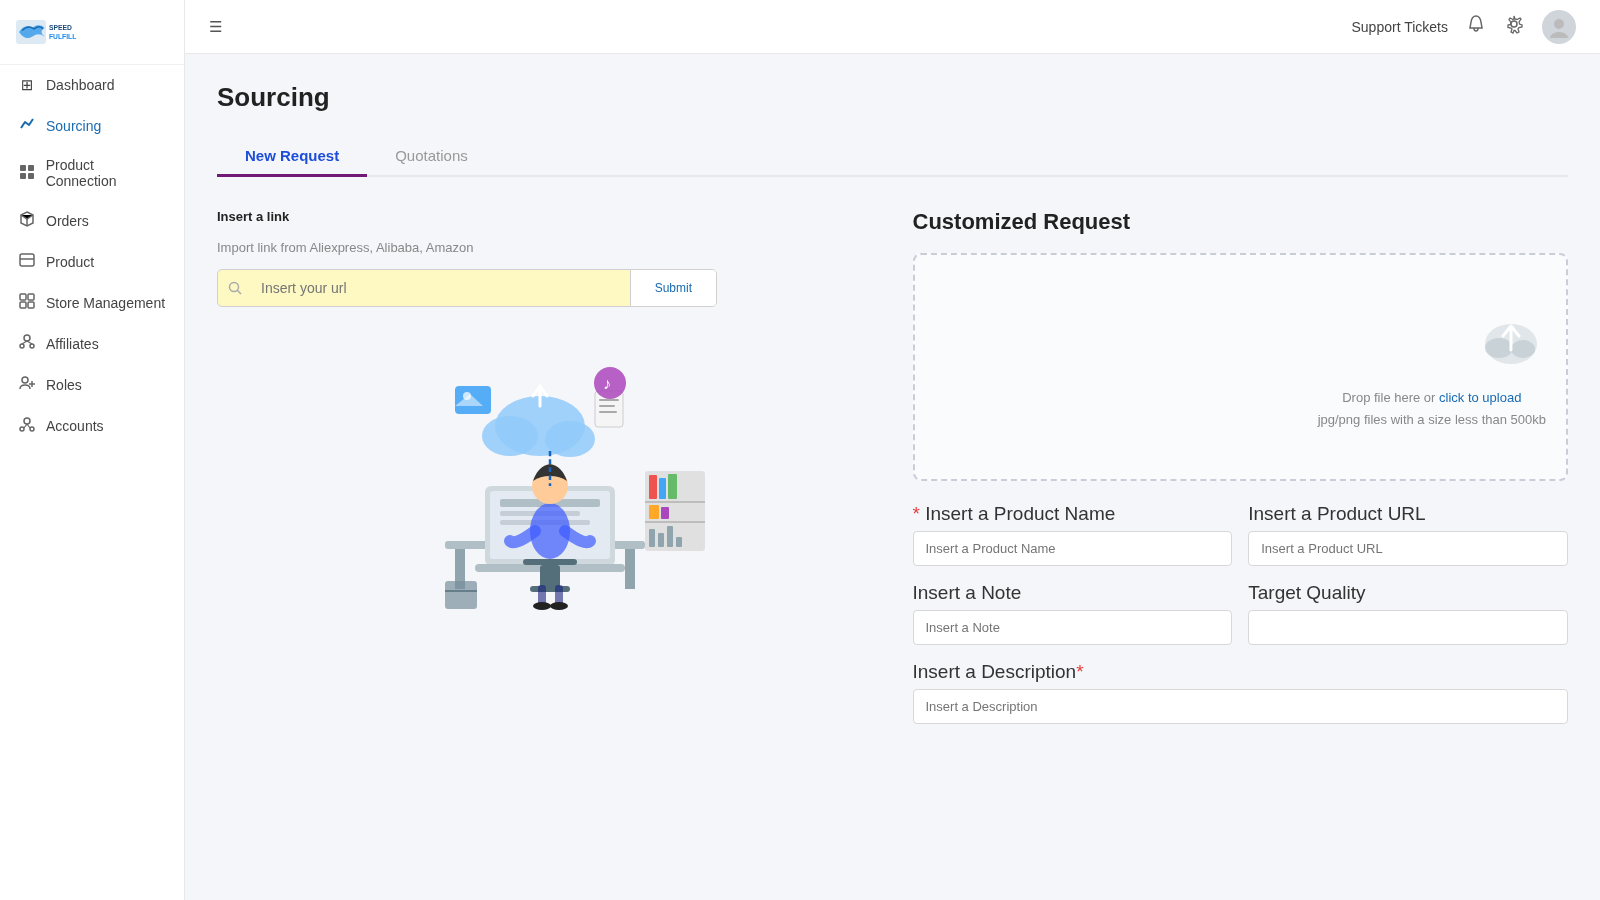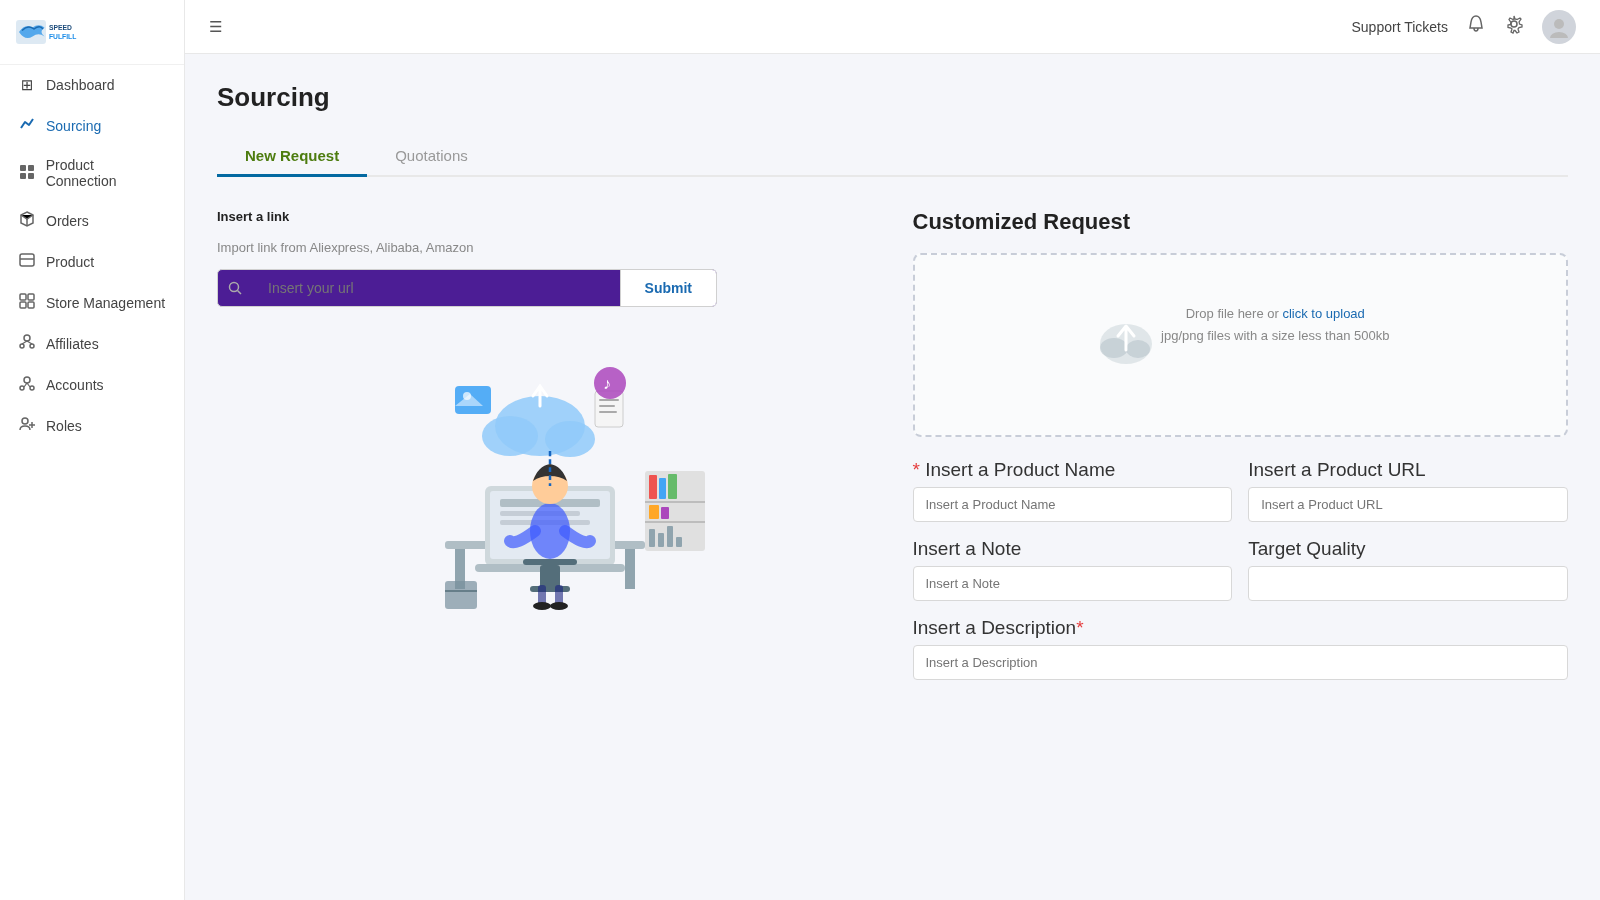--- a/index.html
+++ b/index.html
@@ -75,83 +75,83 @@
     .tab {
       padding: 10px 28px;
       font-size: 15px;
       color: #999;
       cursor: pointer;
       border-bottom: 3px solid transparent;
       margin-bottom: -2px;
       transition: color 0.15s;
     }
     .tab.active {
-      color: #4d7c0f;
-      border-bottom: 3px solid #0369a1;
+      color: #1d4ed8;
+      border-bottom: 3px solid #701a75;
       font-weight: 600;
     }
 
     
     .two-col {
       display: grid;
       grid-template-columns: 1fr 1fr;
       gap: 40px;
     }
 
     
     .left-panel { }
     .section-title { font-size: 13px; font-weight: 600; color: #222; margin-bottom: 16px; }
     .helper-text { font-size: 13px; color: #888; margin-bottom: 14px; }
 
     .url-input-row {
-      display: flex; gap: 8px;
+      display: flex; gap: 1px;
       border: 1px solid #d0d0d0;
       border-radius: 5px;
       overflow: hidden;
-      background: #4c1d95;
+      background: #fef9c3;
       width: 500px;
       max-width: 100%;
     }
     .url-input-row .search-icon { padding: 0 10px; display: flex; align-items: center; color: #aaa; font-size: 15px; }
     .url-input-row input {
       flex: 1;
       border: none;
       outline: none;
       font-size: 14px;
       color: #888;
       padding: 10px 8px;
       background: transparent;
     }
     .submit-btn {
       background: #fff;
       border: none;
       border-left: 1px solid #d0d0d0;
       padding: 10px 24px;
-      font-size: 14px;
+      font-size: 12px;
       color: #1a6ab1;
-      font-weight: 700;
+      font-weight: 400;
       cursor: pointer;
     }
 
     
     .illustration {
       margin-top: 24px;
       display: flex; justify-content: center;
     }
 
     
     .right-panel { }
     .customized-title { font-size: 22px; font-weight: 600; color: #222; margin-bottom: 18px; }
 
     
     .upload-area {
       border: 2px dashed #c8cdd8;
       border-radius: 8px;
       padding: 48px 20px;
-      display: flex; align-items: flex-start; justify-content: center;
+      display: flex; flex-direction: column; align-items: flex-end; justify-content: center;
       background: #fafbfc;
       margin-bottom: 22px;
       cursor: pointer;
     }
     .upload-icon-wrap {
       width: 70px; height: 70px;
       display: flex; align-items: center; justify-content: center;
       margin-bottom: 14px;
     }
     .upload-text { font-size: 13px; color: #888; text-align: center; line-height: 1.7; }
@@ -267,40 +267,40 @@
             <line x1="8" y1="7" x2="3" y2="10" stroke="#666" stroke-width="1.2"></line>
             <line x1="8" y1="7" x2="13" y2="10" stroke="#666" stroke-width="1.2"></line>
           </svg>
       </span>
       <span>Affiliates</span>
     </div>
 
     <div class="nav-item">
       <span class="nav-icon">
         <svg width="16" height="16" viewBox="0 0 16 16">
+            <circle cx="6" cy="5" r="3" stroke="#666" stroke-width="1.5" fill="none"></circle>
+            <path d="M1 14 Q1 10 6 10 Q11 10 11 14" stroke="#666" stroke-width="1.5" fill="none"></path>
+            <line x1="13" y1="6" x2="13" y2="12" stroke="#666" stroke-width="1.5"></line>
+            <line x1="10" y1="9" x2="16" y2="9" stroke="#666" stroke-width="1.5"></line>
+          </svg>
+      </span>
+      <span>Roles</span>
+    </div>
+
+    <div class="nav-item">
+      <span class="nav-icon">
+        <svg width="16" height="16" viewBox="0 0 16 16">
             <circle cx="8" cy="5" r="3" stroke="#666" stroke-width="1.5" fill="none"></circle>
             <circle cx="3" cy="13" r="2" stroke="#666" stroke-width="1.5" fill="none"></circle>
             <circle cx="13" cy="13" r="2" stroke="#666" stroke-width="1.5" fill="none"></circle>
             <line x1="5" y1="12" x2="8" y2="8" stroke="#666" stroke-width="1.2"></line>
             <line x1="11" y1="12" x2="8" y2="8" stroke="#666" stroke-width="1.2"></line>
           </svg>
       </span>
       <span>Accounts</span>
-    </div>
-
-    <div class="nav-item">
-      <span class="nav-icon">
-        <svg width="16" height="16" viewBox="0 0 16 16">
-            <circle cx="6" cy="5" r="3" stroke="#666" stroke-width="1.5" fill="none"></circle>
-            <path d="M1 14 Q1 10 6 10 Q11 10 11 14" stroke="#666" stroke-width="1.5" fill="none"></path>
-            <line x1="13" y1="6" x2="13" y2="12" stroke="#666" stroke-width="1.5"></line>
-            <line x1="10" y1="9" x2="16" y2="9" stroke="#666" stroke-width="1.5"></line>
-          </svg>
-      </span>
-      <span>Roles</span>
     </div>
   </div>
 </div>
 
 <div id="main">
 
   <div id="topbar">
     <div id="topbar-left">
       <button class="topbar-btn">
         <span>☰</span>

